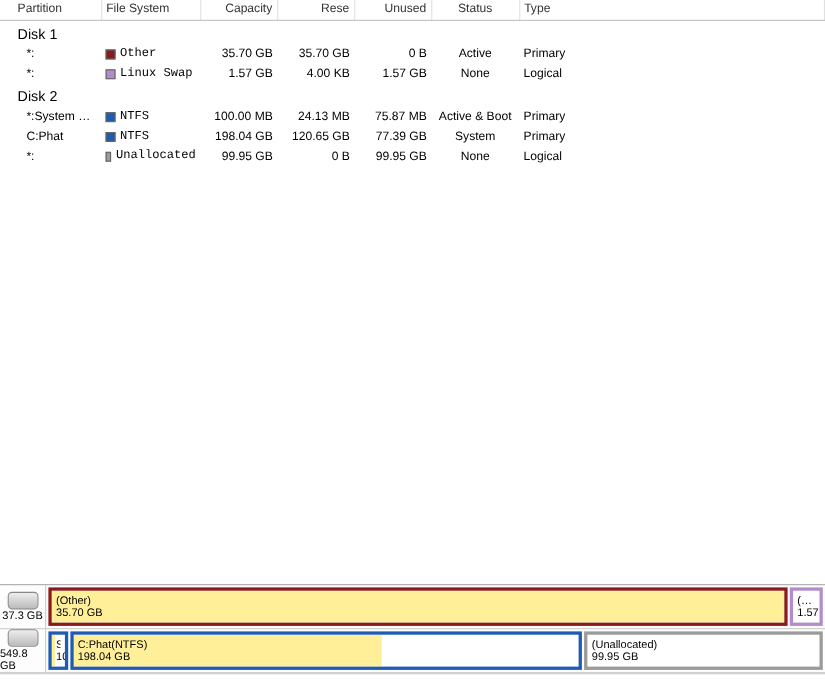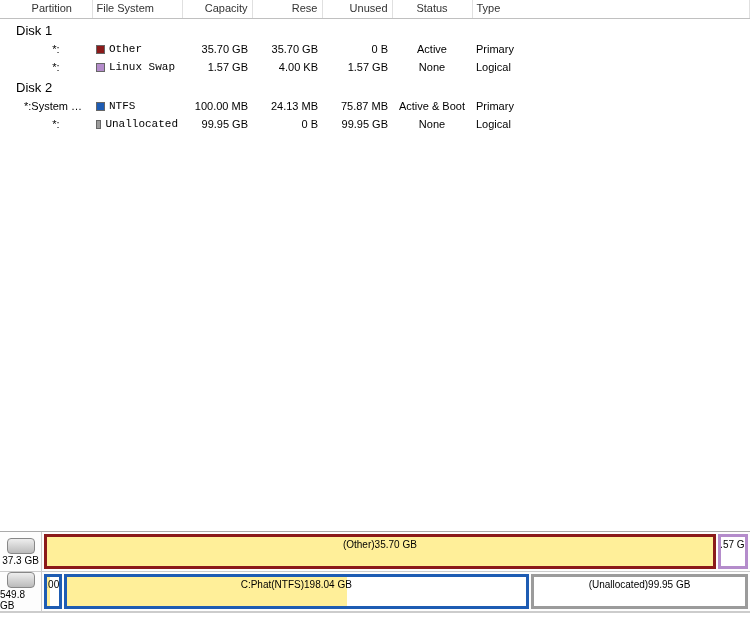--- a/index.html
+++ b/index.html
@@ -6,34 +6,34 @@
   body { font-family: "Segoe UI", Tahoma, sans-serif; font-size: 11px; color: #000; background: #fff; width: 750px; height: 622px; overflow: hidden; display: flex; flex-direction: column; }
   .table-area { flex: 1; overflow: auto; background: #fff; }
   table { border-collapse: collapse; width: 100%; table-layout: fixed; }
   th { text-align: left; font-weight: normal; padding: 2px 4px 4px 4px; border-bottom: 1px solid #c0c0c0; border-right: 1px solid #e0e0e0; font-size: 11px; color: #333; height: 14px; }
   th.ra { text-align: right; }
   td { padding: 2px 4px; height: 18px; font-size: 11px; white-space: nowrap; overflow: hidden; text-overflow: ellipsis; }
   td.ra { text-align: right; }
   .disk-header td { font-weight: normal; font-size: 13px; padding-top: 4px; padding-bottom: 2px; }
   .sw { display: inline-block; width: 9px; height: 9px; border: 1px solid #666; vertical-align: middle; margin-right: 4px; }
   .fs-cell { display: flex; align-items: center; font-family: Liberation Mono, monospace; }
-  .col-part { width: 92px; padding-left: 16px; text-align: center; }
+  .col-part { width: 92px; padding-left: 16px; }
   .col-fs { width: 90px; }
   .col-cap { width: 70px; }
   .col-used { width: 70px; }
   .col-unused { width: 70px; }
   .col-status { width: 80px; text-align:center; }
   .col-type { width: auto; }
   th.col-status{text-align:center;}
   .diagram-area { border-top: 1px solid #aaa; background: #fdfdfd; }
   .disk-row { display: flex; align-items: stretch; height: 40px; border-bottom: 1px solid #ccc; }
   .disk-icon-cell { width: 42px; display: flex; flex-direction: column; align-items: center; justify-content: center; border-right: 1px solid #ccc; font-size: 10px; }
   .disk-icon { width: 28px; height: 16px; background: linear-gradient(#eee,#bbb); border-radius: 4px; border:1px solid #888; margin-bottom:1px;}
   .part-strip { flex: 1; display: flex; padding: 2px; gap: 2px; }
-  .part-block { border: 3px solid; position: relative; background: #fff; display:flex; flex-direction:row; justify-content:center; padding:2px 4px; font-size:10px; overflow:hidden; }
+  .part-block { border: 3px solid; position: relative; background: #fff; display:flex; flex-direction:column; justify-content:center; padding:2px 4px; font-size:10px; overflow:hidden; }
   .part-block .lbl { white-space: nowrap; overflow:hidden; text-overflow: ellipsis; }
   .part-block .sz { white-space: nowrap; }
   .legend-area { height: 10px; border-top:1px solid #ccc; display:flex; align-items:center; gap:10px; padding:0 6px; font-size:10px; overflow:hidden;}
 </style>
 </head>
 <body>
 
 <div class="table-area">
   <table>
     <thead>
@@ -90,20 +90,34 @@
               <span>NTFS</span>
             </span>
           </td>
           <td class="col-cap ra">100.00 MB</td>
           <td class="col-used ra">24.13 MB</td>
           <td class="col-unused ra">75.87 MB</td>
           <td class="col-status" style="text-align: center;">Active &amp; Boot</td>
           <td class="col-type">Primary</td>
         </tr>
         <tr>
+          <td class="col-part" style="padding-left: 24px;">C:Phat</td>
+          <td class="col-fs">
+            <span class="fs-cell">
+              <span class="sw" style="background: rgb(30, 92, 179);"></span>
+              <span>NTFS</span>
+            </span>
+          </td>
+          <td class="col-cap ra">198.04 GB</td>
+          <td class="col-used ra">120.65 GB</td>
+          <td class="col-unused ra">77.39 GB</td>
+          <td class="col-status" style="text-align: center;">System</td>
+          <td class="col-type">Primary</td>
+        </tr>
+        <tr>
           <td class="col-part" style="padding-left: 24px;">*:</td>
           <td class="col-fs">
             <span class="fs-cell">
               <span class="sw" style="background: rgb(155, 155, 155);"></span>
               <span>Unallocated</span>
             </span>
           </td>
           <td class="col-cap ra">99.95 GB</td>
           <td class="col-used ra">0 B</td>
           <td class="col-unused ra">99.95 GB</td>

